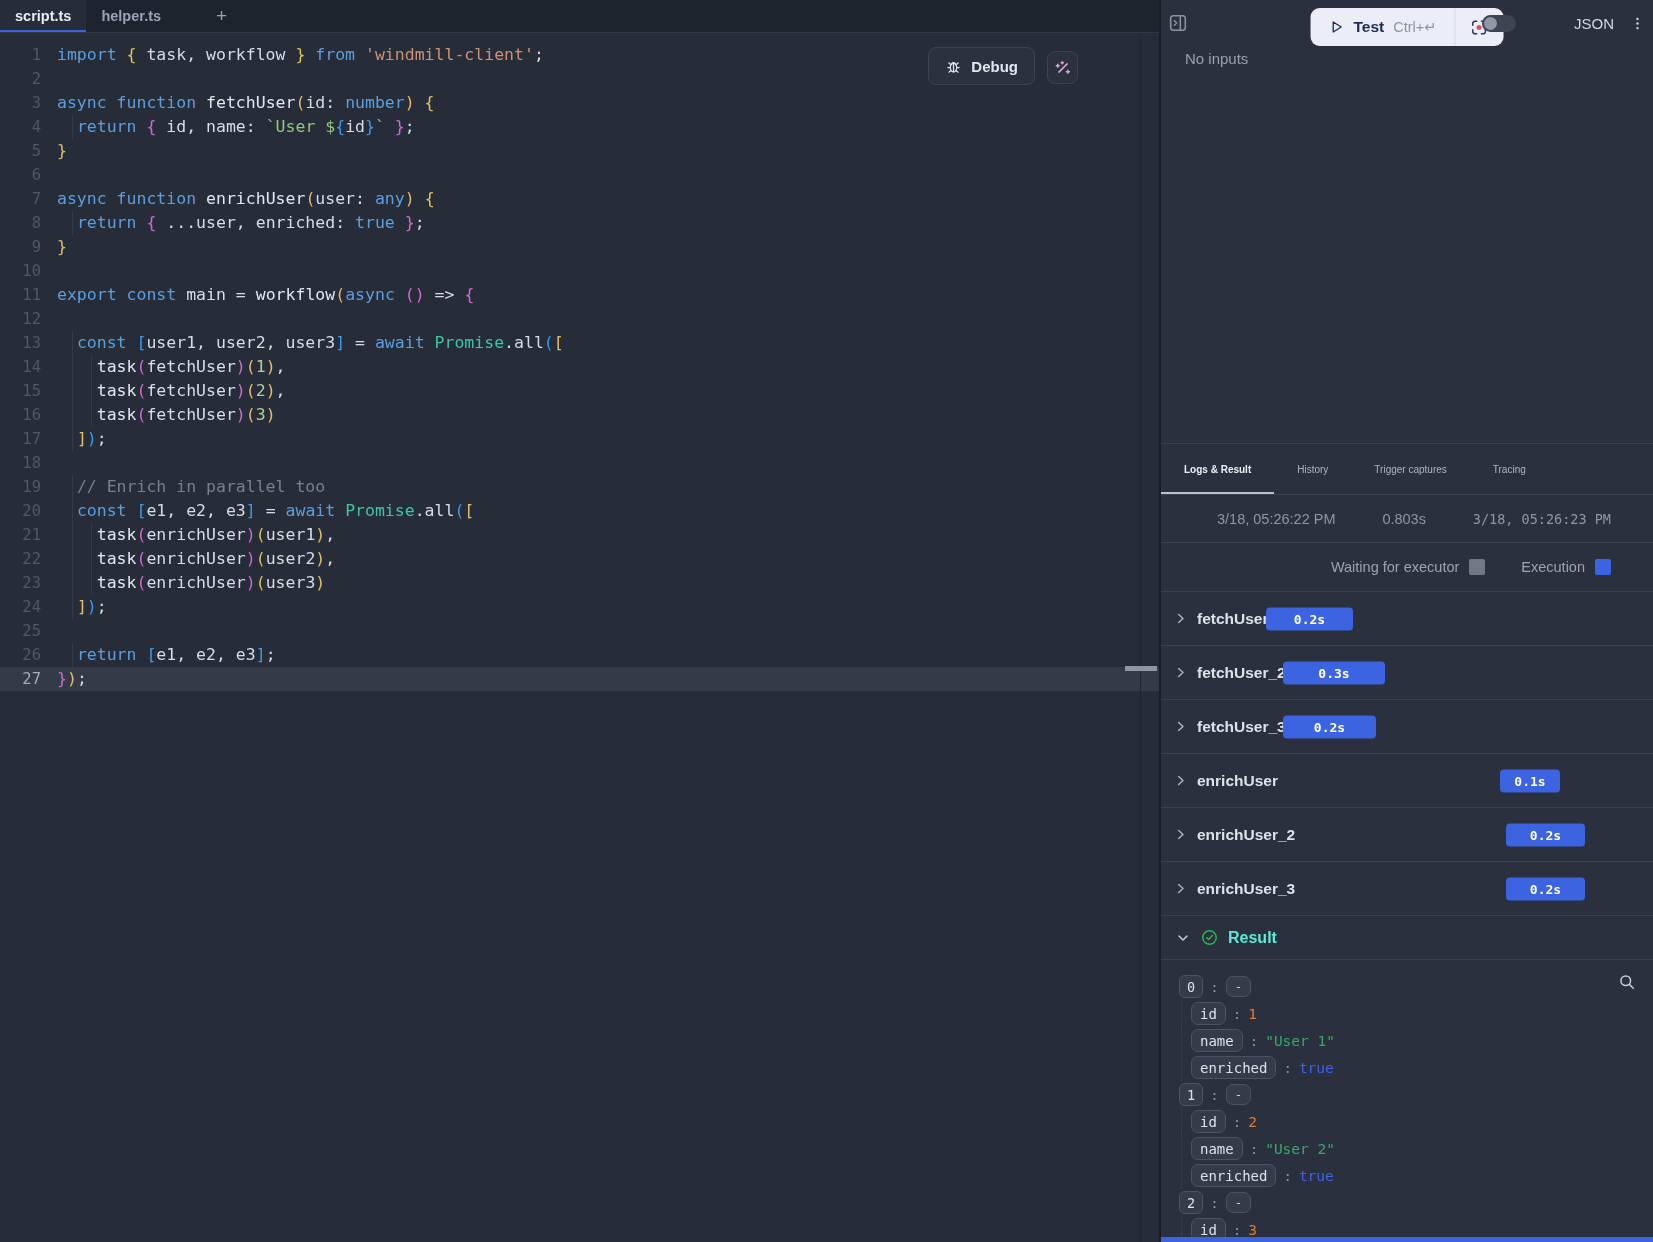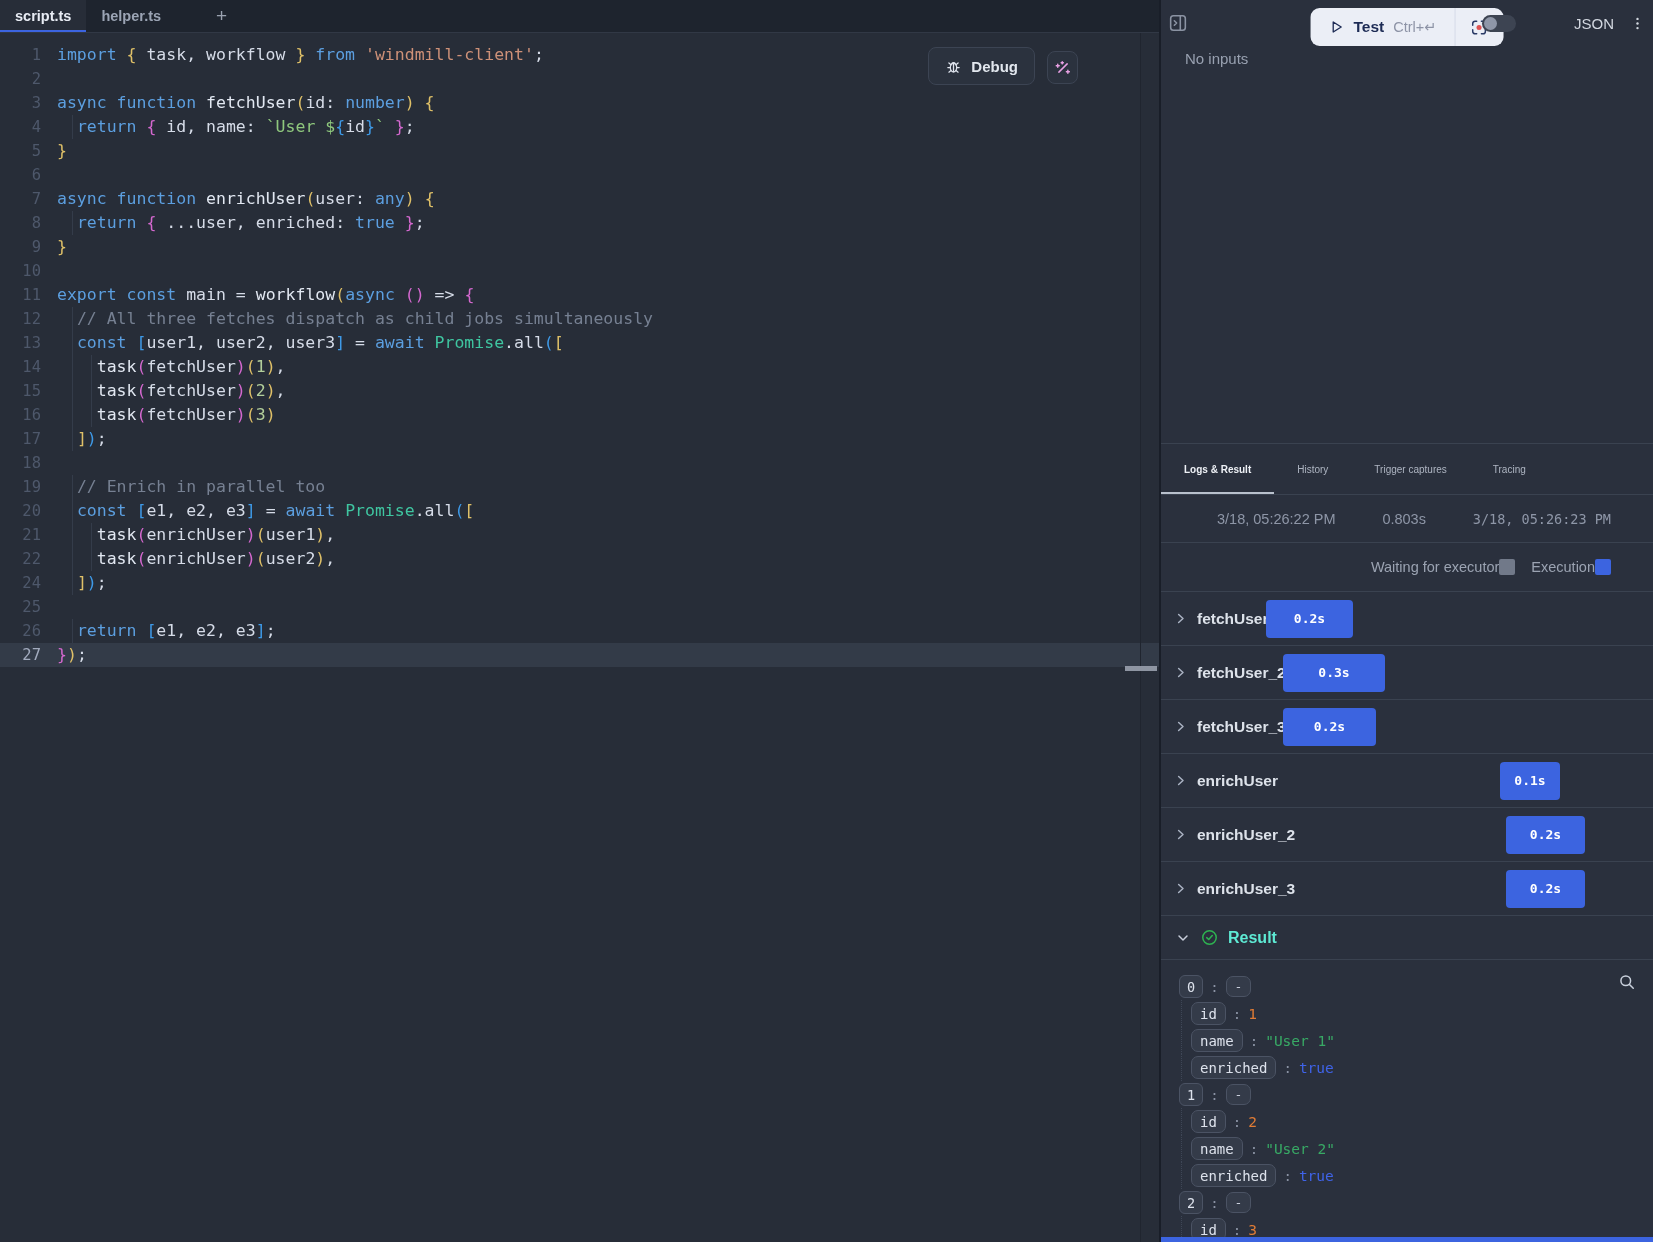--- a/index.html
+++ b/index.html
@@ -66,28 +66,28 @@
   .log-tabs { height:51px; border-bottom:1px solid #3a4250; display:flex; align-items:stretch; flex:none; }
   .log-tab { padding:0 23px; display:flex; align-items:center; font-size:10px; color:#aeb5c2; position:relative; cursor:pointer; white-space:nowrap; }
   .log-tab.active { color:#edf0f5; font-weight:700; }
   .log-tab.active::after { content:""; position:absolute; left:0; right:0; bottom:0; height:2.5px; background:#b9c1cd; }
 
   .times { height:48px; border-bottom:1px solid #3a4250; display:flex; align-items:center;
            justify-content:space-between; padding:0 42px 0 56px; color:#8e96a7; font-size:14.5px; flex:none; }
   .times .mono { font-family:"DejaVu Sans Mono", monospace; font-size:13.5px; }
 
   .legend { height:49px; border-bottom:1px solid #3a4250; display:flex; align-items:center;
-            justify-content:flex-end; padding-right:42px; gap:0; color:#9ba3b2; font-size:14.5px; flex:none; }
+            justify-content:flex-end; padding-right:42px; gap:10px; color:#9ba3b2; font-size:14.5px; flex:none; }
   .swatch { width:16px; height:16px; border-radius:2px; flex:none; }
   .legend .gap { width:16px; }
 
   .tl-row { height:54px; border-bottom:1px solid #3a4250; display:flex; align-items:center;
             padding-left:12px; position:relative; flex:none; cursor:pointer; }
   .tl-name { margin-left:9px; font-size:15.5px; font-weight:600; color:#dde2ea; }
-  .tl-badge { position:absolute; top:50%; transform:translateY(-50%); height:38px; border-radius:4px;
+  .tl-badge { position:absolute; top:50%; transform:translateY(-50%); height:23px; border-radius:4px;
               background:#3c64e0; color:#fff; font-family:"DejaVu Sans Mono", monospace; font-size:13px;
               font-weight:600; display:flex; align-items:center; justify-content:center; }
 
   .result-header { height:44px; border-bottom:1px solid #3a4250; display:flex; align-items:center;
                    padding-left:14px; gap:9px; flex:none; cursor:pointer; }
   .result-title { font-size:16px; font-weight:700; color:#5eead4; }
 
   .result-body { flex:1; position:relative; overflow:hidden; padding:13px 0 0 18px;
                  font-family:"DejaVu Sans Mono", monospace; }
   .jrow { height:27px; display:flex; align-items:center; }
@@ -165,21 +165,20 @@
           <div class="code-line">
             <span class="ln">10</span>
             <span class="body"></span>
           </div>
           <div class="code-line">
             <span class="ln">11</span>
             <span class="body"><span class="tk-kw">export</span><span class="tk-t"> </span><span class="tk-kw">const</span><span class="tk-t"> </span><span class="tk-t">main</span><span class="tk-t"> = </span><span class="tk-fn">workflow</span><span class="tk-b1">(</span><span class="tk-kw">async</span><span class="tk-t"> </span><span class="tk-b2">(</span><span class="tk-b2">)</span><span class="tk-t"> =&gt; </span><span class="tk-b2">{</span></span>
           </div>
           <div class="code-line">
             <span class="ln">12</span>
-            <span class="body"><span class="guide" style="left: 15px;"></span><span class="tk-t">  </span><span class="tk-cmt">// All three fetches dispatch as child jobs simultaneously</span></span>
           </div>
           <div class="code-line">
             <span class="ln">13</span>
             <span class="body"><span class="guide" style="left: 15px;"></span><span class="tk-t">  </span><span class="tk-kw">const</span><span class="tk-t"> </span><span class="tk-b3">[</span><span class="tk-t">user1, user2, user3</span><span class="tk-b3">]</span><span class="tk-t"> = </span><span class="tk-kw">await</span><span class="tk-t"> </span><span class="tk-cls">Promise</span><span class="tk-t">.all</span><span class="tk-b3">(</span><span class="tk-b1">[</span></span>
           </div>
           <div class="code-line">
             <span class="ln">14</span>
             <span class="body"><span class="guide" style="left: 15px;"></span><span class="guide" style="left: 34px;"></span><span class="tk-t">    </span><span class="tk-fn">task</span><span class="tk-b2">(</span><span class="tk-t">fetchUser</span><span class="tk-b2">)</span><span class="tk-b1">(</span><span class="tk-num">1</span><span class="tk-b1">)</span><span class="tk-t">,</span></span>
           </div>
           <div class="code-line">
@@ -206,20 +205,24 @@
             <span class="ln">20</span>
             <span class="body"><span class="guide" style="left: 15px;"></span><span class="tk-t">  </span><span class="tk-kw">const</span><span class="tk-t"> </span><span class="tk-b3">[</span><span class="tk-t">e1, e2, e3</span><span class="tk-b3">]</span><span class="tk-t"> = </span><span class="tk-kw">await</span><span class="tk-t"> </span><span class="tk-cls">Promise</span><span class="tk-t">.all</span><span class="tk-b3">(</span><span class="tk-b1">[</span></span>
           </div>
           <div class="code-line">
             <span class="ln">21</span>
             <span class="body"><span class="guide" style="left: 15px;"></span><span class="guide" style="left: 34px;"></span><span class="tk-t">    </span><span class="tk-fn">task</span><span class="tk-b2">(</span><span class="tk-t">enrichUser</span><span class="tk-b2">)</span><span class="tk-b1">(</span><span class="tk-t">user1</span><span class="tk-b1">)</span><span class="tk-t">,</span></span>
           </div>
           <div class="code-line">
             <span class="ln">22</span>
             <span class="body"><span class="guide" style="left: 15px;"></span><span class="guide" style="left: 34px;"></span><span class="tk-t">    </span><span class="tk-fn">task</span><span class="tk-b2">(</span><span class="tk-t">enrichUser</span><span class="tk-b2">)</span><span class="tk-b1">(</span><span class="tk-t">user2</span><span class="tk-b1">)</span><span class="tk-t">,</span></span>
+          </div>
+          <div class="code-line">
+            <span class="ln">23</span>
+            <span class="body"><span class="guide" style="left: 15px;"></span><span class="guide" style="left: 34px;"></span><span class="tk-t">    </span><span class="tk-fn">task</span><span class="tk-b2">(</span><span class="tk-t">enrichUser</span><span class="tk-b2">)</span><span class="tk-b1">(</span><span class="tk-t">user3</span><span class="tk-b1">)</span></span>
           </div>
           <div class="code-line">
             <span class="ln">24</span>
             <span class="body"><span class="guide" style="left: 15px;"></span><span class="tk-t">  </span><span class="tk-b1">]</span><span class="tk-b3">)</span><span class="tk-t">;</span></span>
           </div>
           <div class="code-line">
             <span class="ln">25</span>
             <span class="body"></span>
           </div>
           <div class="code-line">

